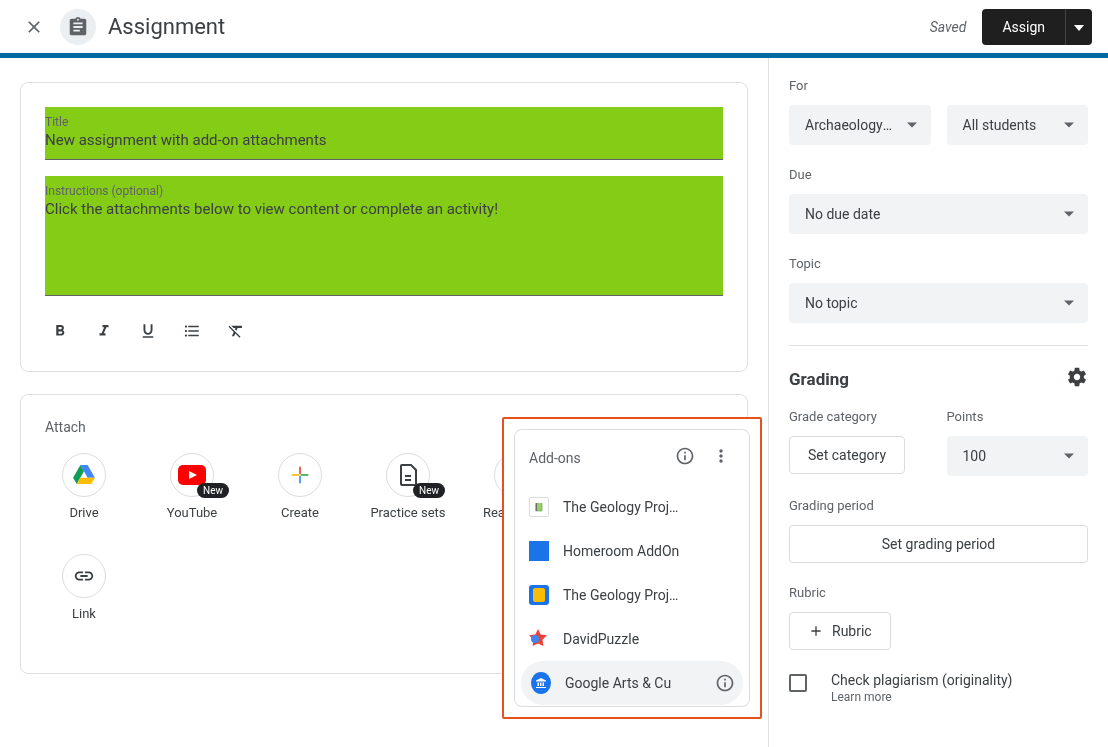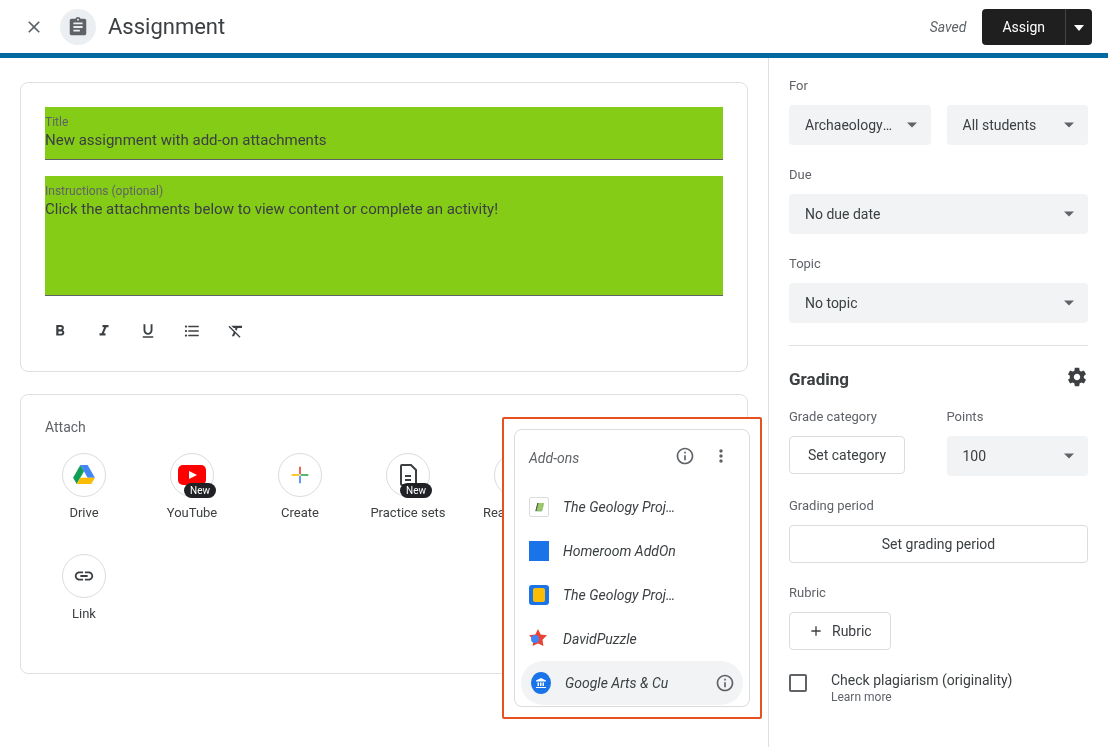--- a/index.html
+++ b/index.html
@@ -25,24 +25,24 @@
 .field-value { font-size: 15px; color: #3c4043; margin-top: 2px; }
 .instructions { min-height: 120px; }
 .toolbar { display: flex; gap: 18px; padding: 6px 2px 0; }
 .toolbar button { background: none; border: none; cursor: pointer; padding: 4px; color: #3c4043; }
 
 .attach-title { font-size: 14px; color: #5f6368; margin-bottom: 18px; }
 .attach-grid { display: flex; flex-wrap: wrap; gap: 32px 30px; }
 .attach-item { width: 78px; display: flex; flex-direction: column; align-items: center; text-align: center; position: relative; cursor: pointer; }
 .attach-circle { width: 44px; height: 44px; border-radius: 50%; border: 1px solid #dadce0; display: flex; align-items: center; justify-content: center; background: #fff; }
 .attach-label { font-size: 13px; margin-top: 8px; color: #3c4043; line-height: 1.3; }
-.badge { position: absolute; top: 30px; right: 15px; background: #202124; color: #fff; font-size: 10px; padding: 2px 6px; border-radius: 8px; }
+.badge { position: absolute; top: 30px; right: 2px; background: #202124; color: #fff; font-size: 10px; padding: 2px 6px; border-radius: 8px; }
 
 .addons-panel { position: absolute; right: 6px; bottom: 28px; width: 260px; height: 302px; border: 2px solid #e8501d; background: #fff; border-radius: 2px; }
-.addons-inner { border: 1px solid #dadce0; border-radius: 8px; margin: 10px; height: calc(100% - 20px); display: flex; flex-direction: column; background: #fff; overflow: hidden; font-style: italic; }
+.addons-inner { border: 1px solid #dadce0; border-radius: 8px; margin: 10px; height: calc(100% - 20px); display: flex; flex-direction: column; background: #fff; overflow: hidden; }
 .addons-head { display: flex; align-items: center; padding: 12px 14px; }
 .addons-head-title { font-size: 14px; color: #5f6368; }
 .addons-head .spacer { flex: 1; }
 .addons-head button { background: none; border: none; cursor: pointer; padding: 4px; }
 .addons-list { flex: 1; overflow-y: auto; }
 .addon-row { display: flex; align-items: center; gap: 14px; padding: 12px 14px; font-size: 14px; color: #3c4043; cursor: pointer; }
 .addon-row.hover { background: #f1f3f4; border-radius: 22px; margin: 0 6px; padding: 12px 8px 12px 10px; }
 .addon-row .label { flex: 1; white-space: nowrap; overflow: hidden; text-overflow: ellipsis; }
 .addon-icon { width: 20px; height: 20px; border-radius: 3px; flex-shrink: 0; display: flex; align-items: center; justify-content: center; }
 

